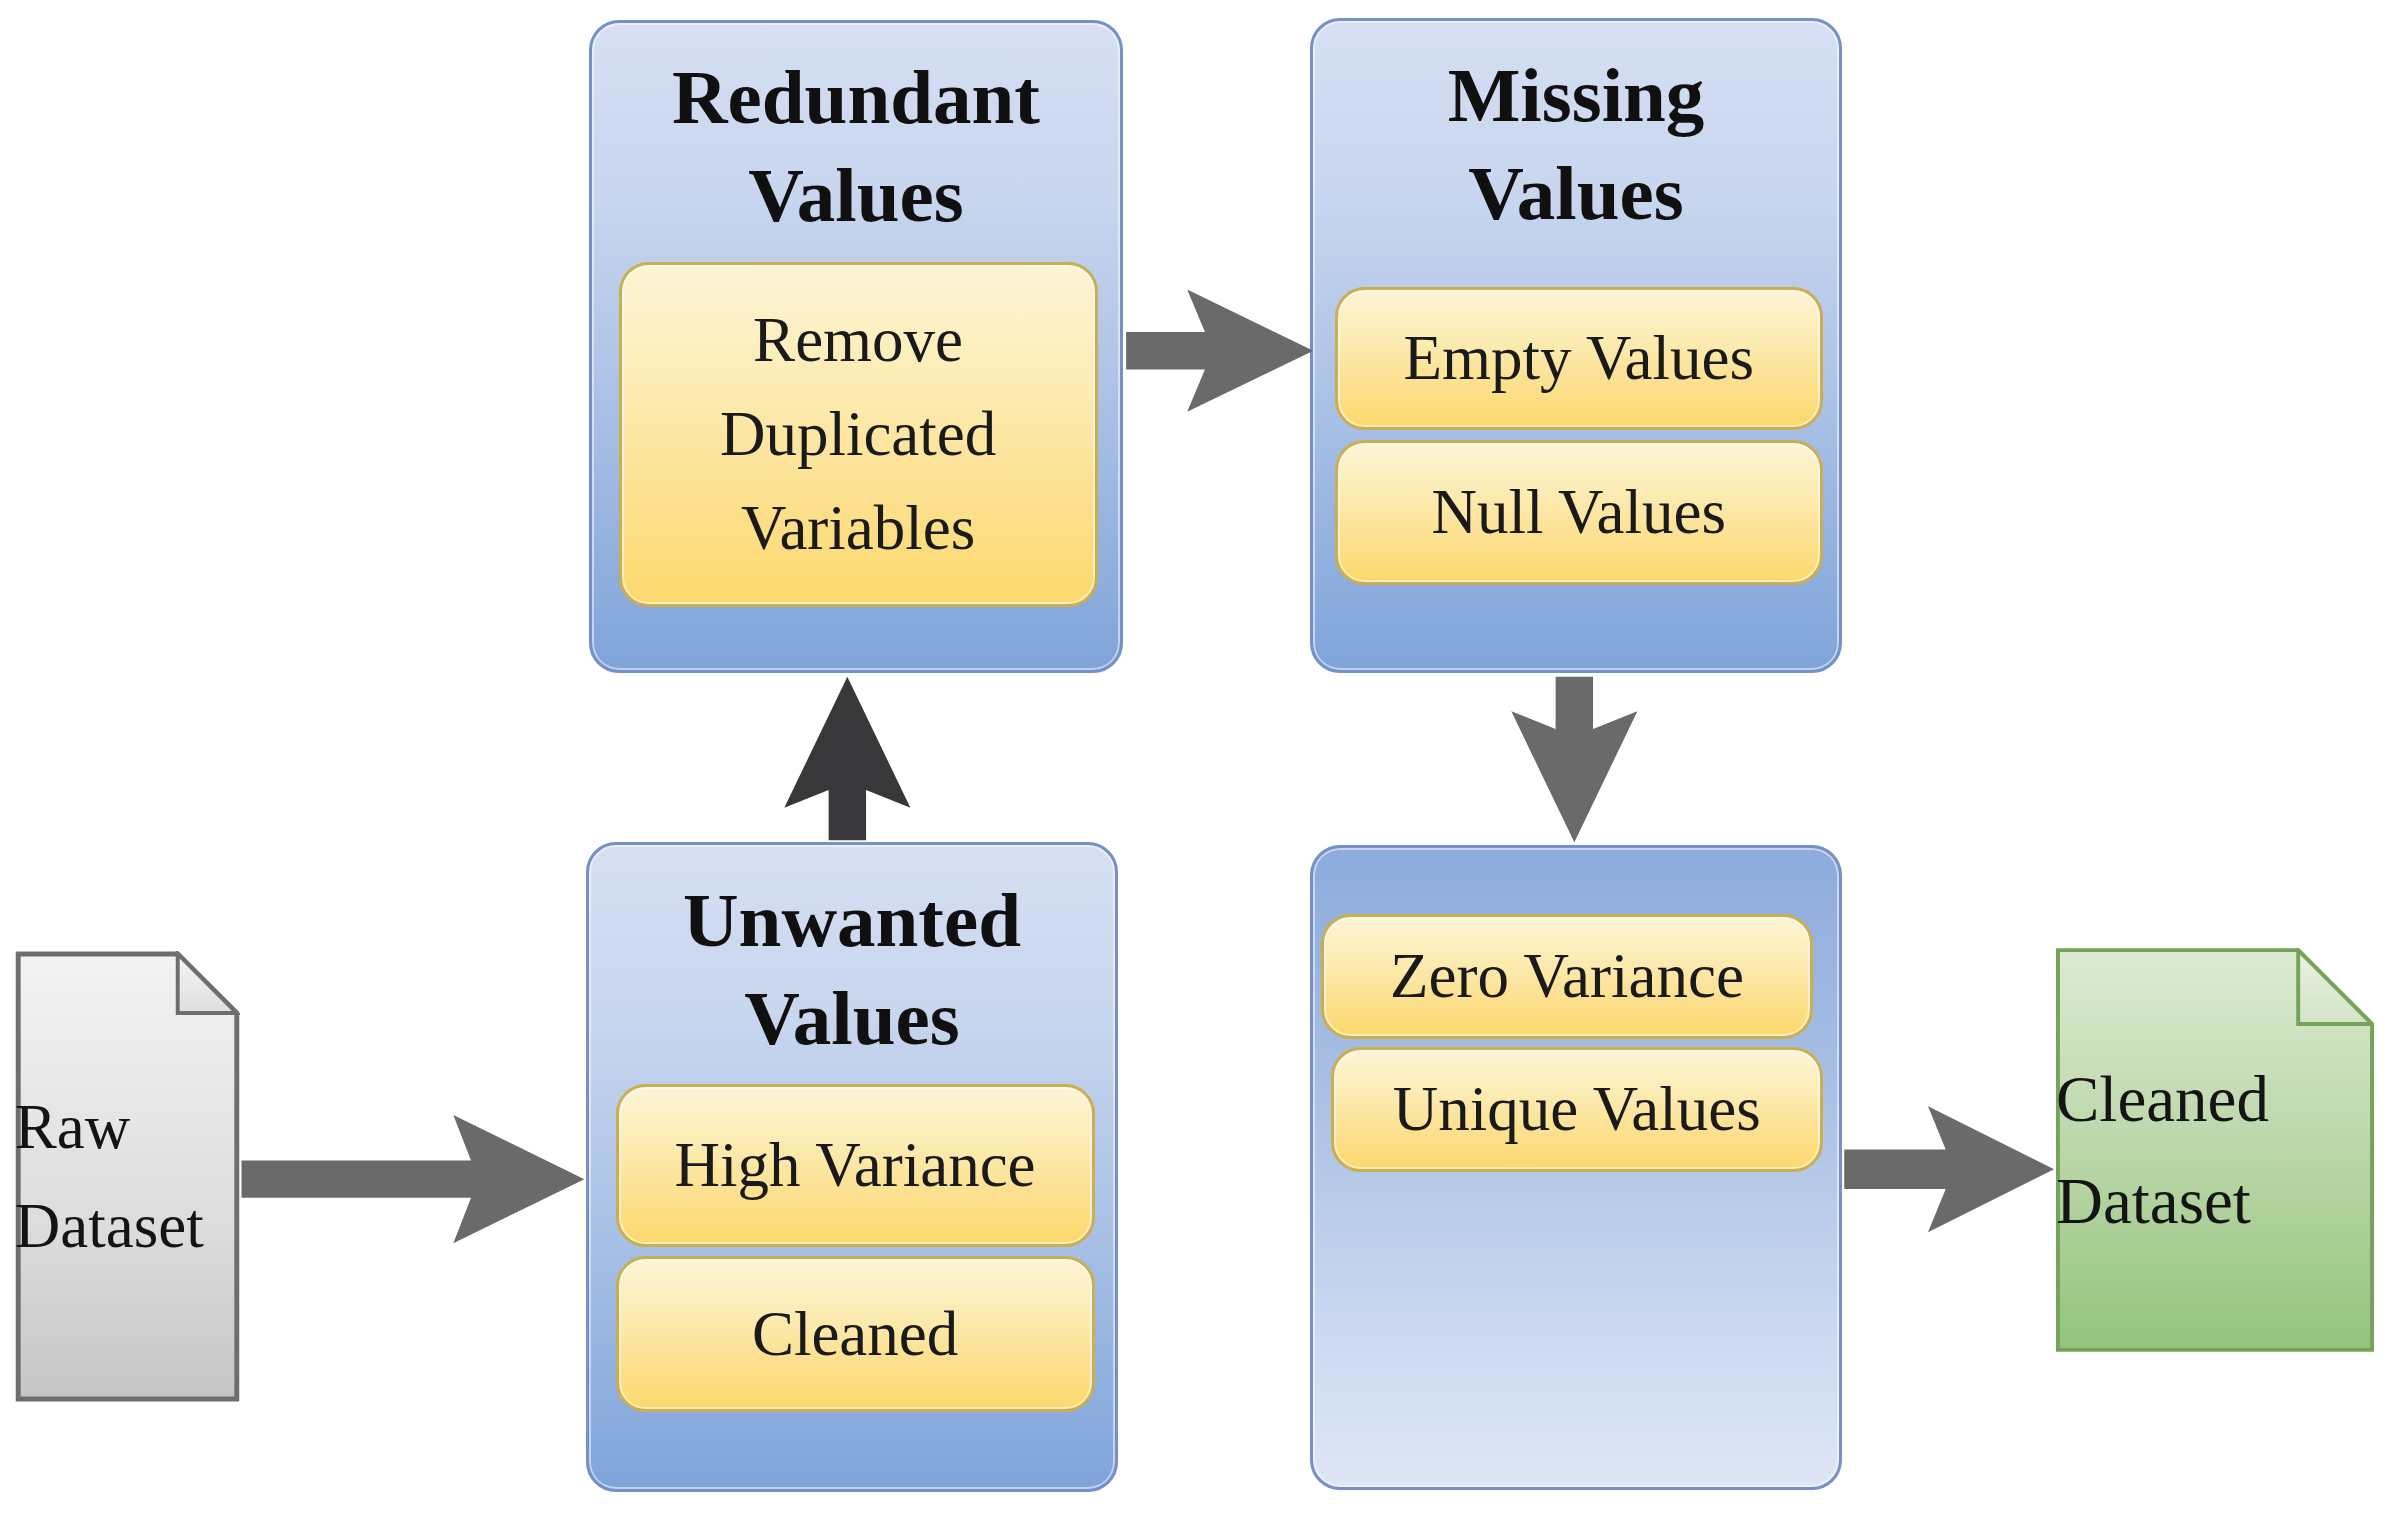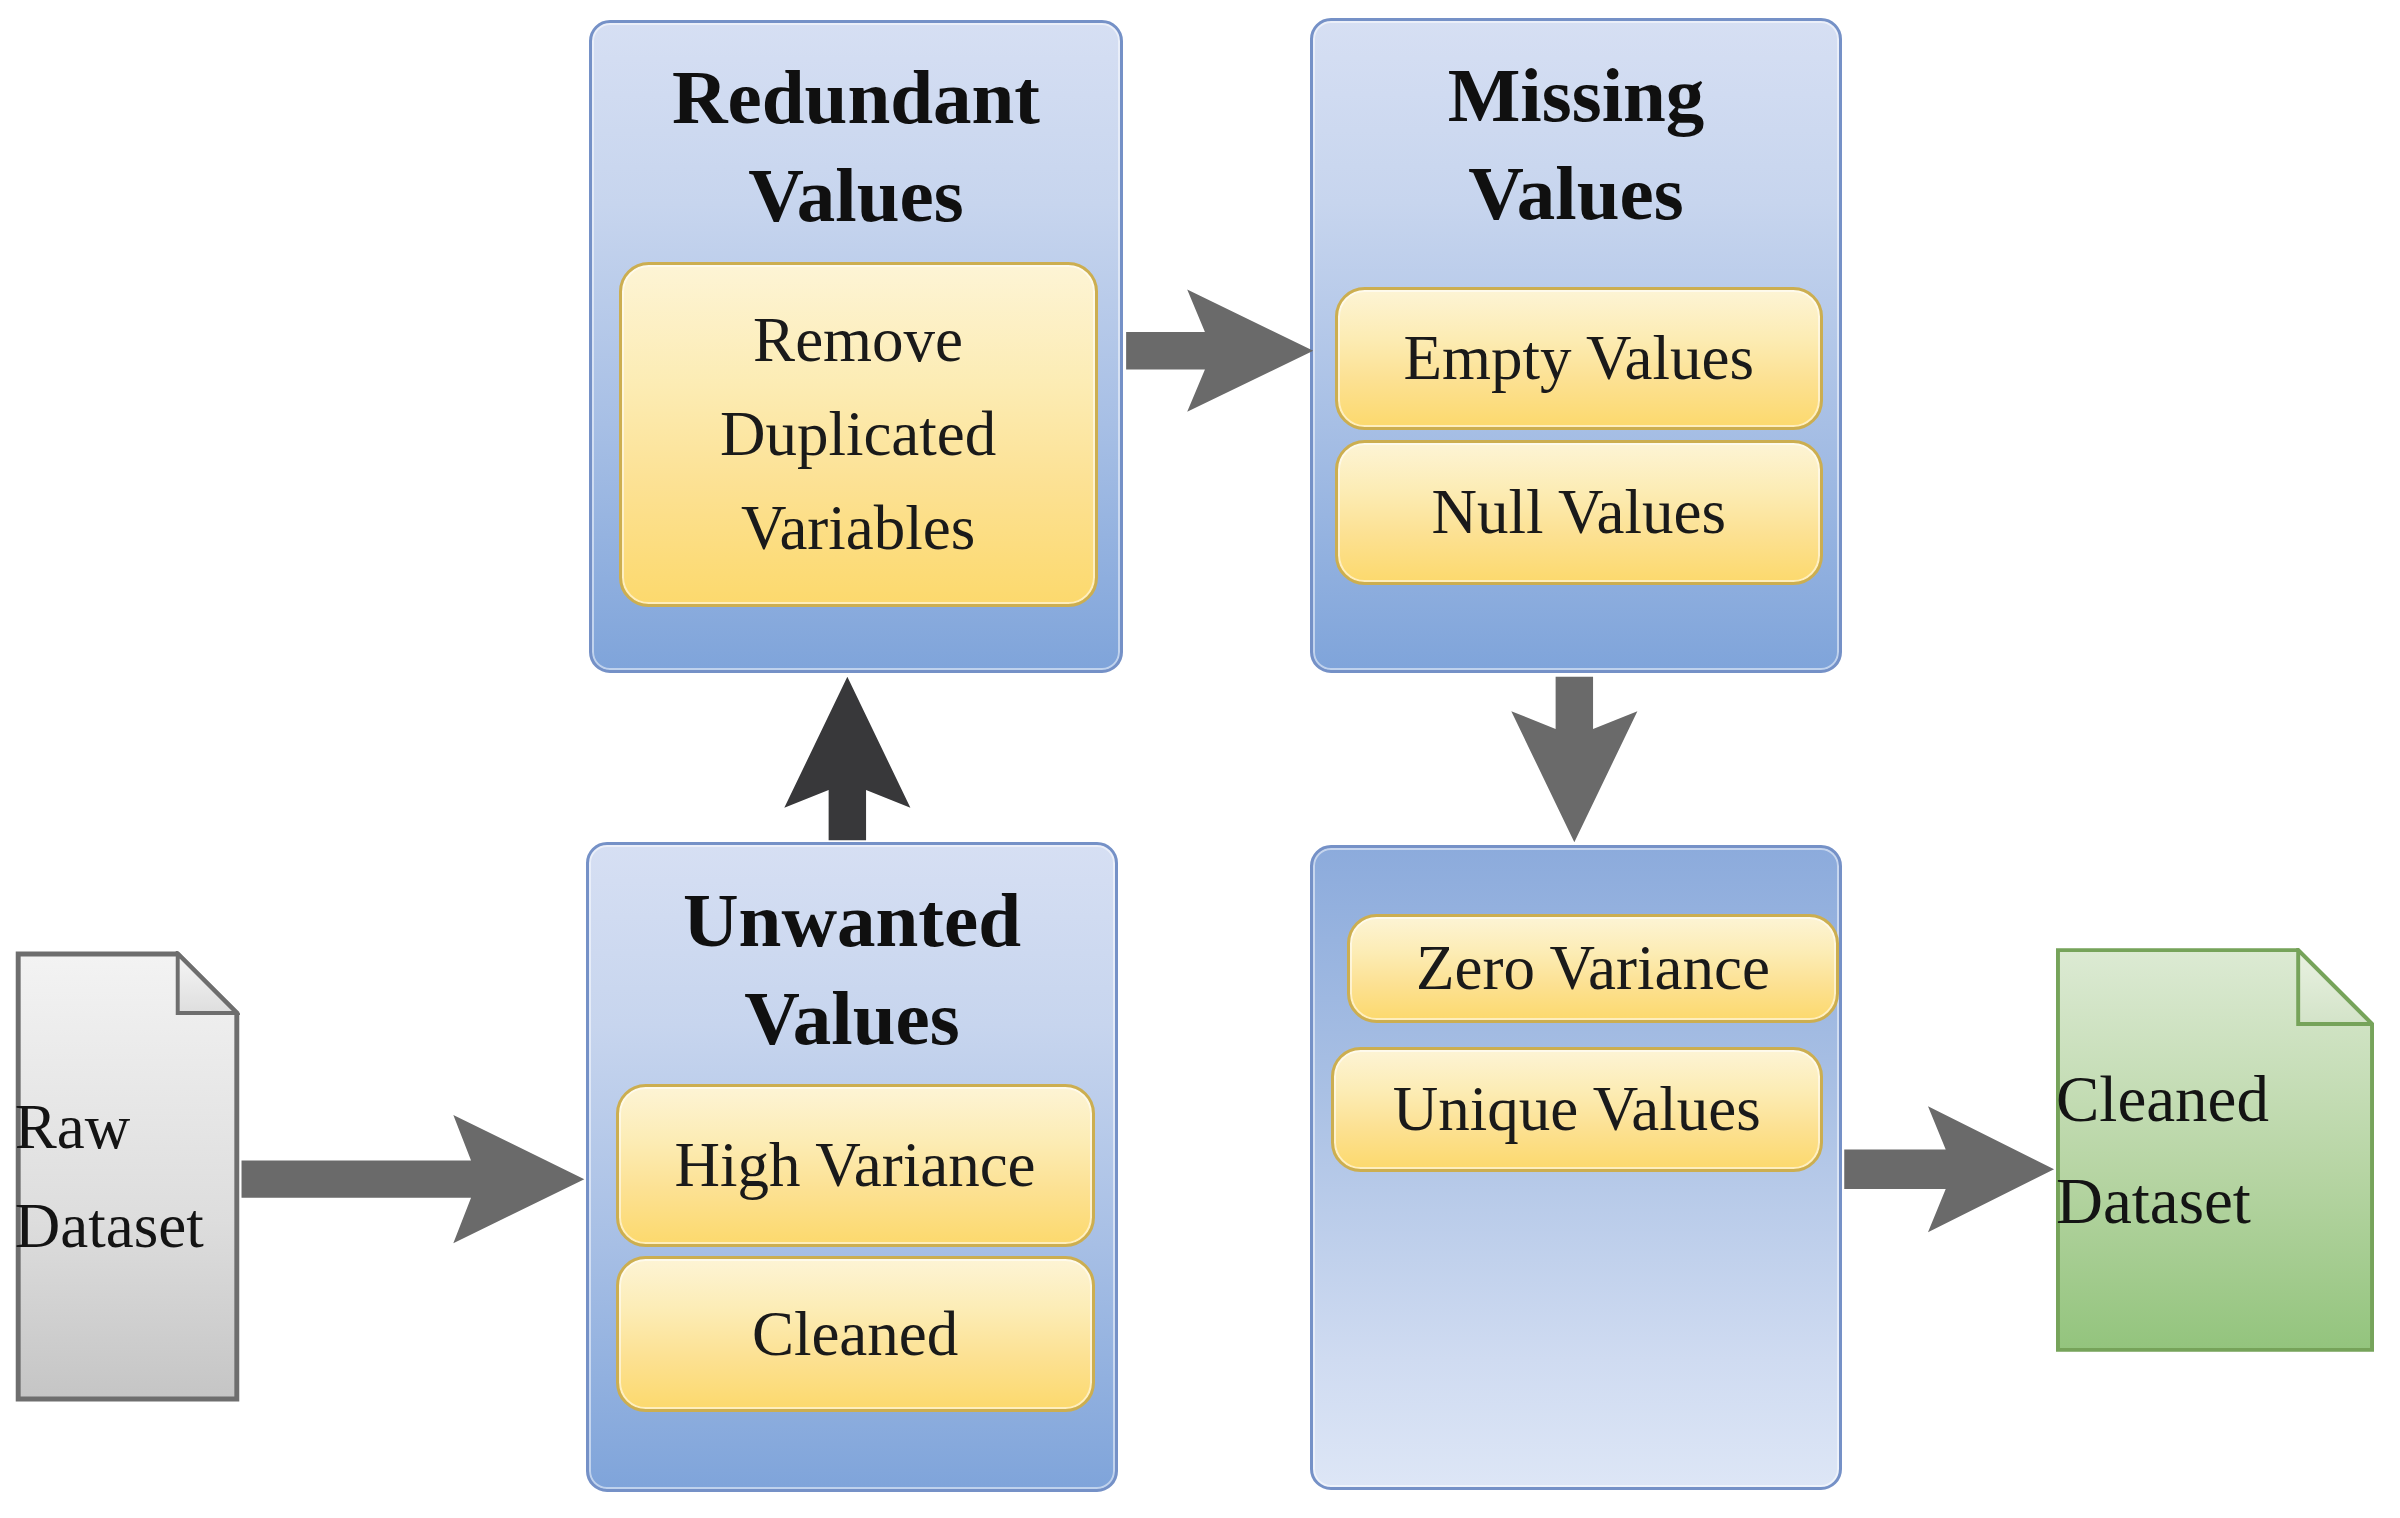--- a/index.html
+++ b/index.html
@@ -8,21 +8,21 @@
     width:2401px;height:1519px;
     background:#ffffff;
     overflow:hidden;
     font-family:"Liberation Serif","DejaVu Serif",serif;
     color:#161616;
   }
   
   .bluebox{
     position:absolute;
     border:3.9px solid #7591c7;
-    border-radius:21px;
+    border-radius:30px;
     background:linear-gradient(180deg,#d6dff3 0%,#c7d5ee 28%,#a7bfe5 62%,#7fa4da 100%);
     box-shadow:inset 0 0 0 2px rgba(255,255,255,.5);
     box-sizing:border-box;
     padding-left:20px;
   }
   .bluebox.reverse{
     background:linear-gradient(180deg,#8cabdc 0%,#a9c0e4 38%,#cfdbf1 80%,#dde6f6 100%);
   }
   .box-title{
     position:absolute;top:25.6px;left:11%;width:78%;
@@ -93,21 +93,21 @@
     <div class="yellowbox" style="left:26.6px;top:239px;width:479px;height:345px;line-height:94px;">Remove Duplicated Variables</div>
   </div>
 
   <div class="bluebox" style="left:1310px;top:17.7px;width:532px;height:655px;">
     <div class="box-title">Missing Values</div>
     <div class="yellowbox" style="left:21.7px;top:266px;width:488px;height:143px;">Empty Values</div>
     <div class="yellowbox" style="left:21.7px;top:419px;width:488px;height:145px;">Null Values</div>
   </div>
 
   <div class="bluebox reverse" style="left:1310px;top:845px;width:532px;height:645px;">
-    <div class="yellowbox" style="left:34px;top:66px;width:492px;height:109px;">Zero Variance</div>
+    <div class="yellowbox" style="left:8px;top:66px;width:492px;height:125px;">Zero Variance</div>
     <div class="yellowbox" style="left:17.7px;top:199px;width:492px;height:125px;">Unique Values</div>
   </div>
 
   <div class="docnode" style="left:2056px;top:948px;width:318px;height:404px;">
     <svg width="318" height="404" viewBox="0 0 323 410">
       <defs>
         <linearGradient id="g-green" x1="0" y1="0" x2="0" y2="1">
           <stop offset="0" stop-color="#dcead3"></stop>
           <stop offset="0.55" stop-color="#b7d5a4"></stop>
           <stop offset="1" stop-color="#93c47d"></stop>

